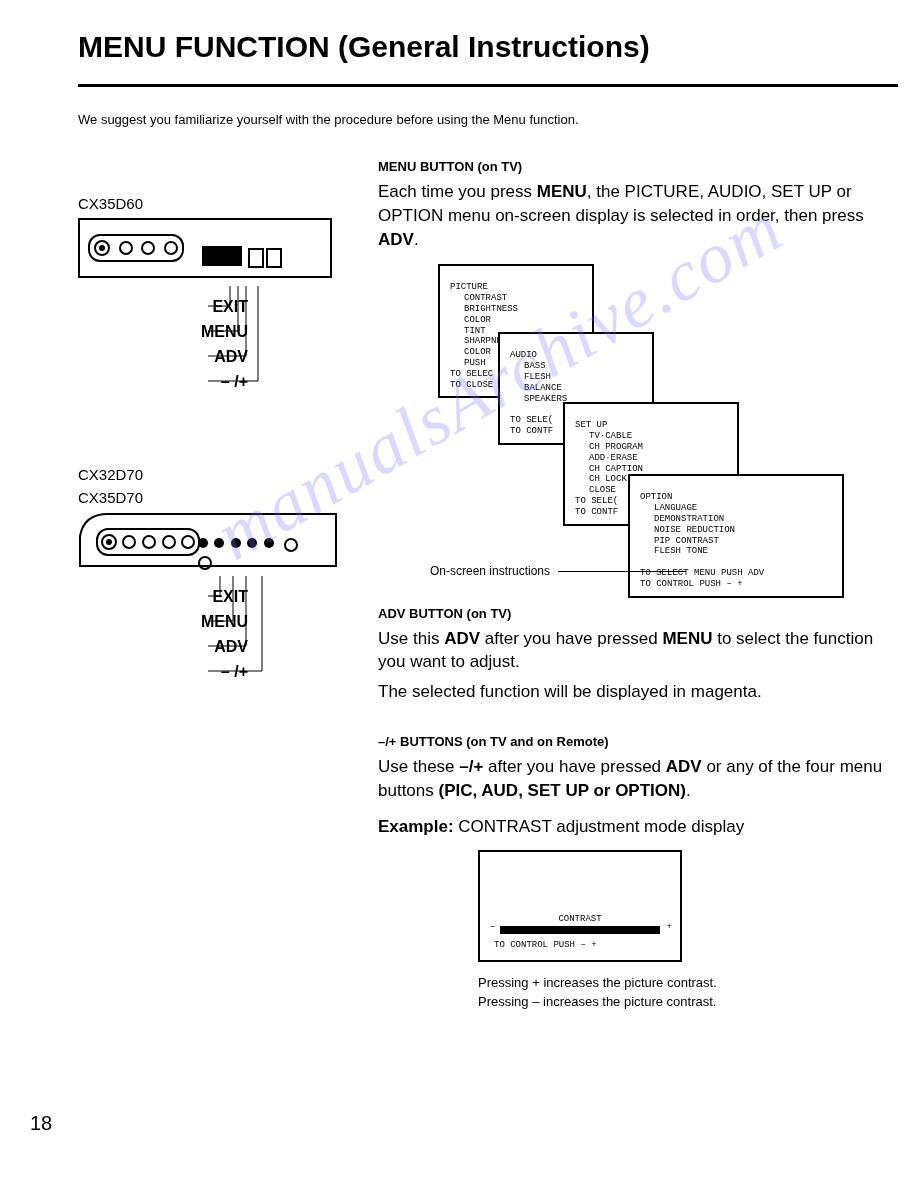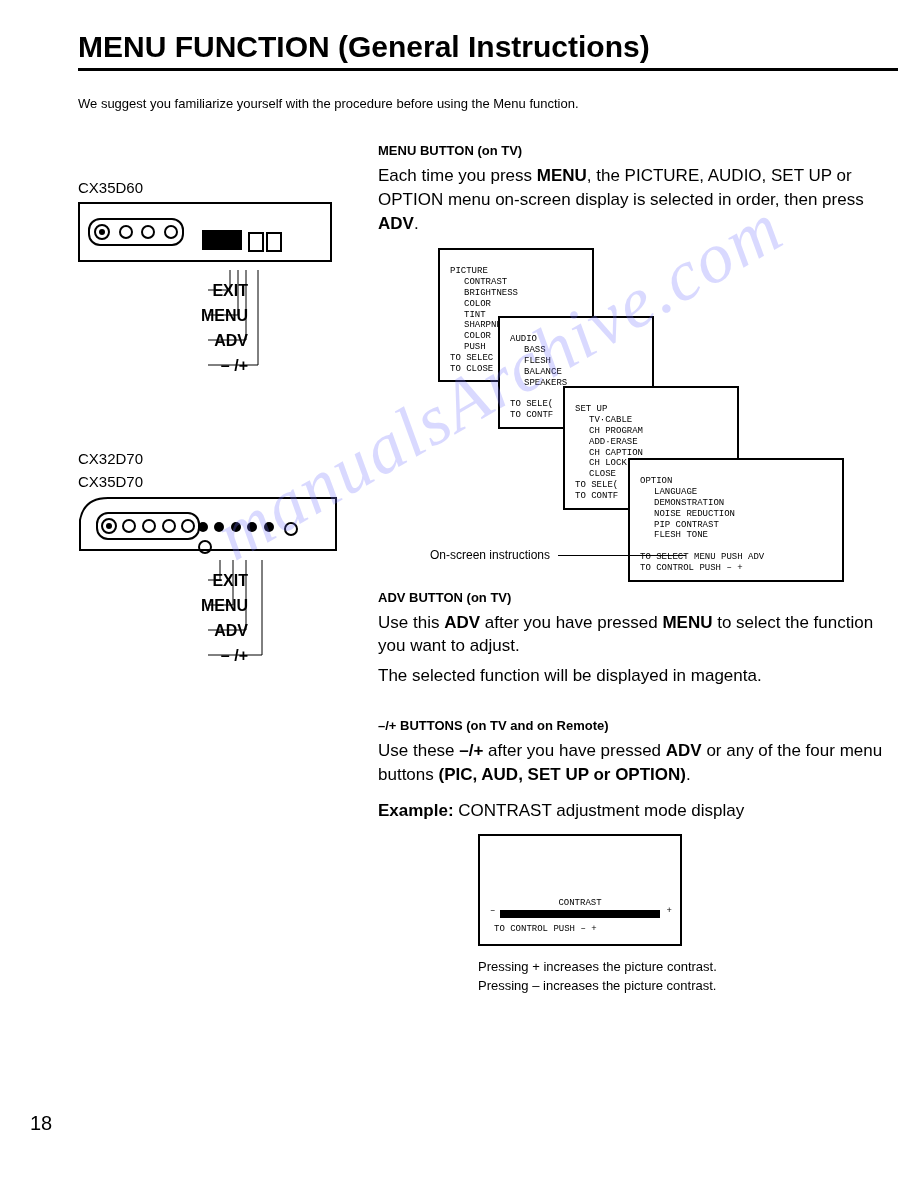--- a/index.html
+++ b/index.html
@@ -14,21 +14,21 @@
   .page {
     padding: 30px 30px 30px 30px;
     box-sizing: border-box;
     width: 918px;
     min-height: 1185px;
     position: relative;
   }
   .title {
     font-size: 30px;
     font-weight: 900;
-    margin: 0 0 4px 48px;
+    margin: 0 0 20px 48px;
   }
   .title-rule {
     border: none;
     border-top: 3px solid #000;
     margin: 0 0 20px 48px;
     width: 820px;
   }
   .intro {
     font-size: 13px;
     margin: 24px 0 30px 48px;

